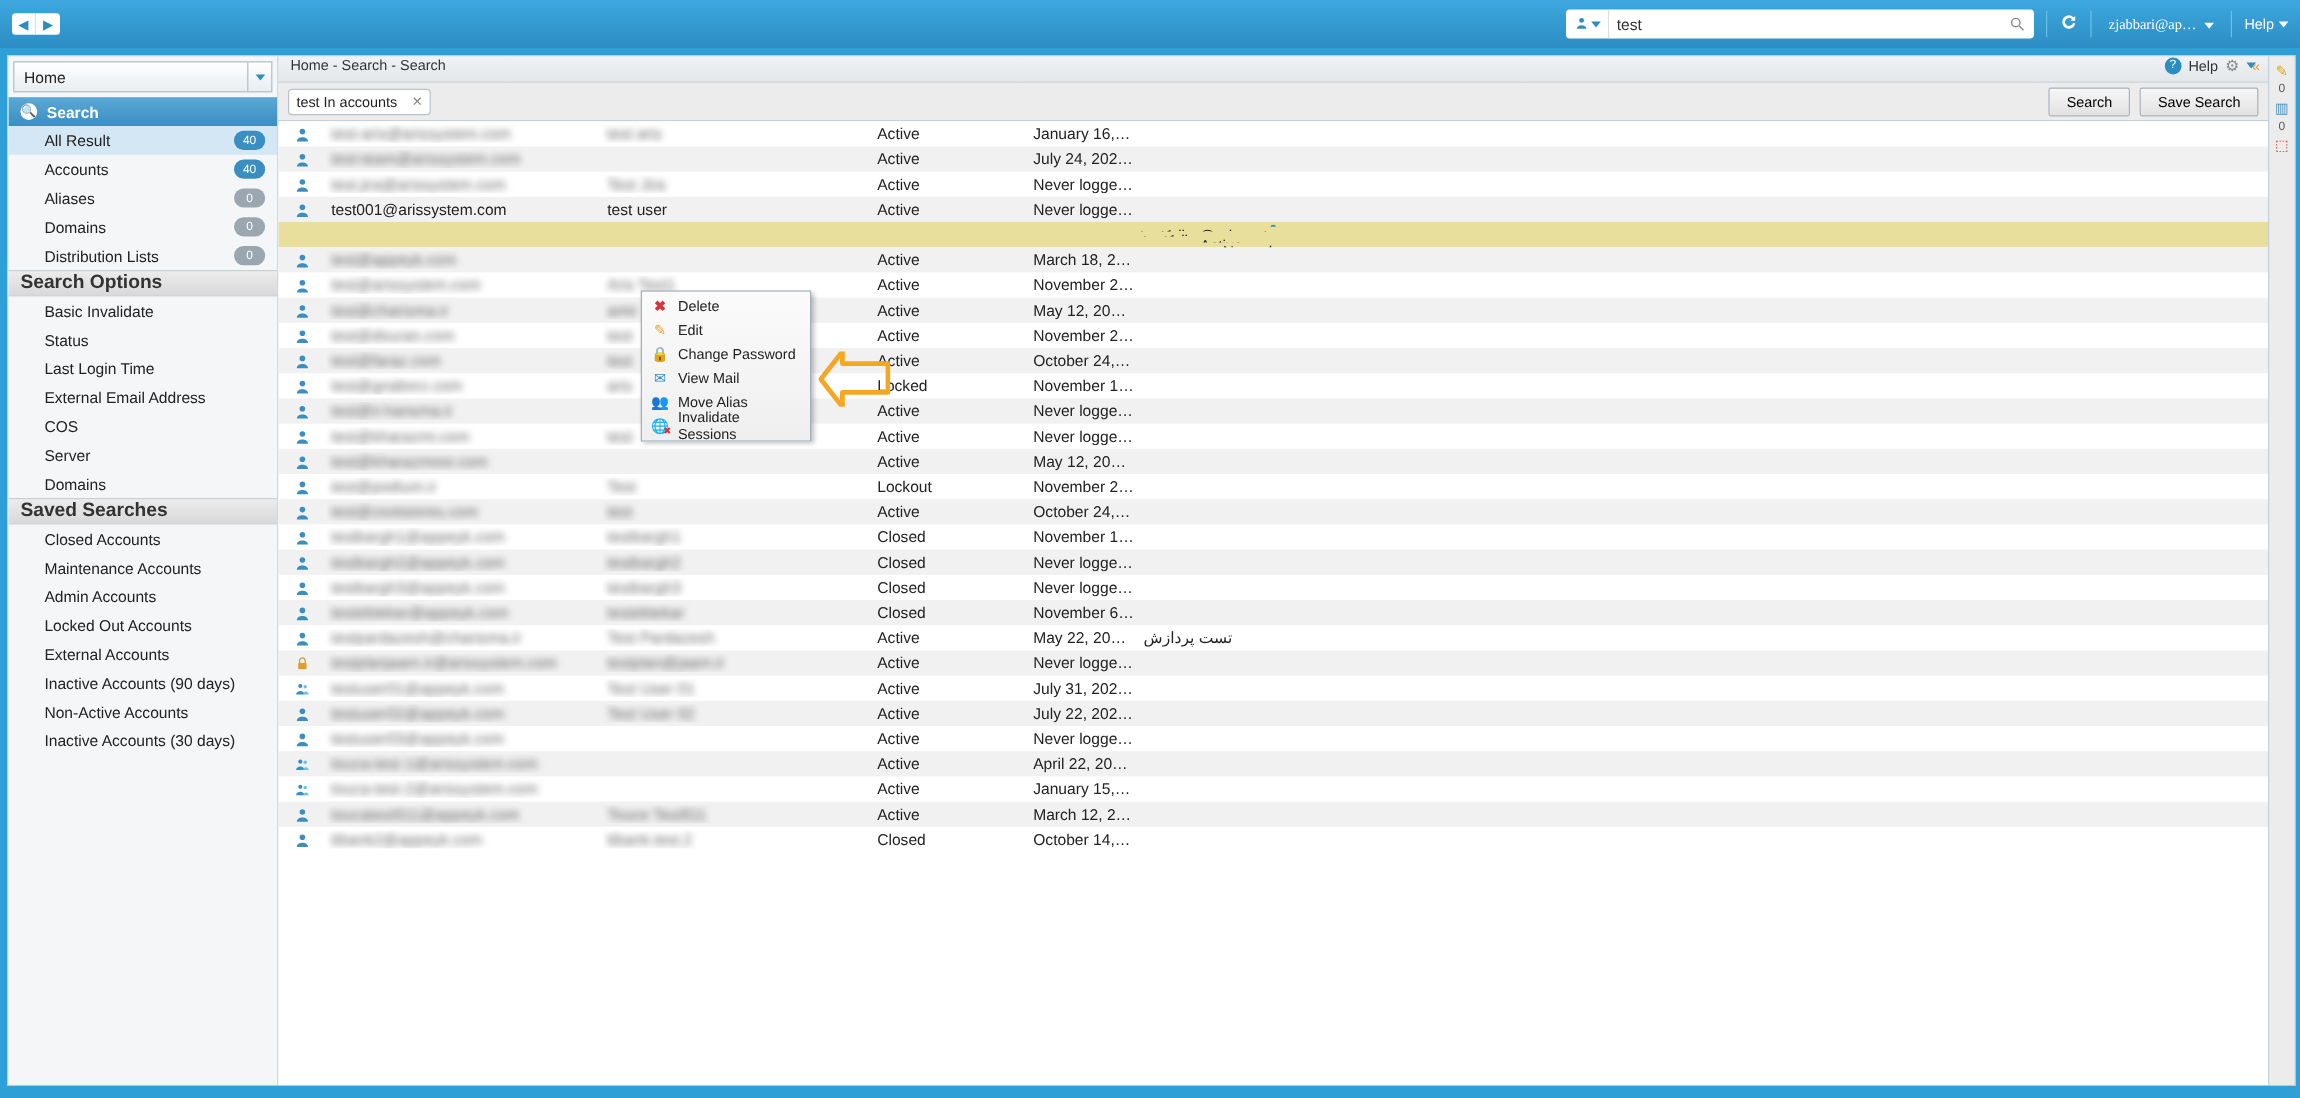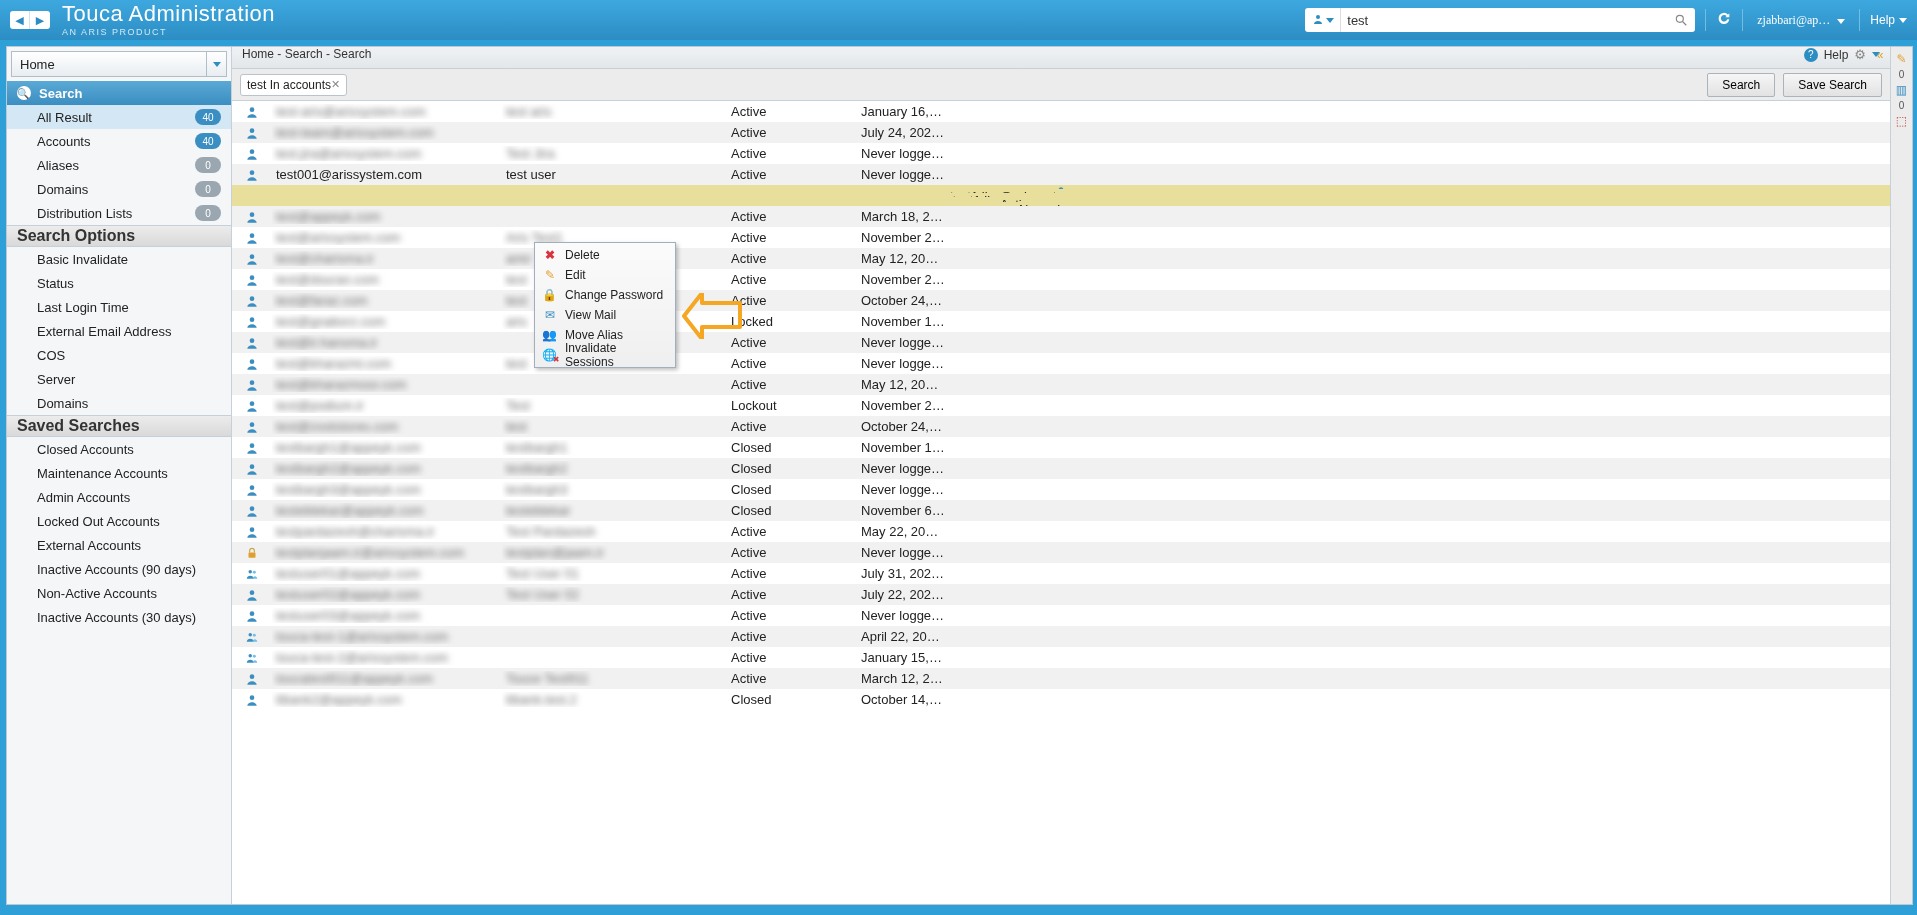--- a/index.html
+++ b/index.html
@@ -41,21 +41,21 @@
   .sb-section { background:linear-gradient(#ececec,#d9d9d9); border-top:1px solid #c6d0d8; border-bottom:1px solid #c6d0d8; height:22px; display:flex; align-items:center; padding:0 10px; font-weight:bold; font-size:16px; color:#333;}
   .sb-plain { height:24px; display:flex; align-items:center; padding:0 12px 0 30px; font-size:13px; cursor:pointer;}
 
   
   .main { flex:1; display:flex; flex-direction:column; position:relative; }
   .crumb-bar { height:22px; background:linear-gradient(#f0f2f4,#e3e7ea); border-bottom:1px solid #c6d0d8; display:flex; align-items:flex-start; padding:0 10px; font-size:12px; color:#333;}
   .crumb-bar .right { margin-left:auto; display:flex; align-items:center; gap:6px; }
   .help-badge { width:14px;height:14px;border-radius:50%;background:#2c8dc3;color:#fff;font-size:10px;display:flex;align-items:center;justify-content:center;}
   .gear { color:#888; font-size:13px;}
   .toolbar { height:32px; background:#ececec; border-bottom:1px solid #c6d0d8; display:flex; align-items:center; padding:0 8px; gap:8px;}
-  .chip { background:#fff; border:1px solid #b8c3cc; border-radius:3px; height:22px; display:flex; align-items:center; padding:0 6px; gap:0; font-size:12px;justify-content:center;}
+  .chip { background:#fff; border:1px solid #b8c3cc; border-radius:3px; height:22px; display:flex; align-items:center; padding:0 6px; gap:12px; font-size:12px;justify-content:center;}
   .chip .x { color:#888; cursor:pointer; font-size:11px;}
   .tool-spacer { flex:1; }
   .btn { height:24px; background:linear-gradient(#f6f6f6,#e2e2e2); border:1px solid #a9b4bd; border-radius:2px; padding:0 14px; font-size:12px; cursor:pointer;}
 
   
   .grid { flex:1; overflow:auto; position:relative; background:#fff;}
   .row { height:21px; display:flex; align-items:center; font-size:13px; }
   .row:nth-child(even) { background:#f1f1f1; }
   .row.sel { background:#e7df9b !important;flex-direction:column; }
   .cell { padding:0 4px; white-space:nowrap; overflow:hidden; text-overflow:ellipsis; }
@@ -91,24 +91,20 @@
   .grid::-webkit-scrollbar-thumb { background:#c2c2c2; border:1px solid #a8a8a8;}
 
 </style>
 </head>
 <body>
 
 <div class="banner">
   <div class="nav-pills">
     <div class="nav-pill">◀</div>
     <div class="nav-pill">▶</div>
-  </div>
-  <div>
-    <div class="logo-title">Touca Administration</div>
-    <div class="logo-sub">AN ARIS PRODUCT</div>
   </div>
   <div class="banner-spacer"></div>
   <div class="search-group">
     <div class="scope">
       <span style="color:#2c8dc3;">
         <svg width="12" height="12" viewBox="0 0 24 24">
             <circle cx="12" cy="8" r="4" fill="#2c8dc3"></circle>
             <path d="M4 22c0-4 4-6 8-6s8 2 8 6" fill="#2c8dc3"></path>
           </svg>
       </span>
@@ -489,20 +485,21 @@
           <div class="cell c-ico">
             <span class="user-ico"><svg viewBox="0 0 24 24">
                 <circle cx="12" cy="8" r="4" fill="#3b8ec1"></circle>
                 <path d="M4 22c0-4 4-6 8-6s8 2 8 6" fill="#3b8ec1"></path>
               </svg></span>
           </div>
           <div class="cell c-email blur">testpardazesh@charisma.ir</div>
           <div class="cell c-name blur">Test Pardazesh</div>
           <div class="cell c-status">Active</div>
           <div class="cell c-last">May 22, 2023 …</div>
+          <div class="cell c-desc">تست پردازش</div>
         </div>
         <div class="row">
           <div class="cell c-ico">
             <span class="user-ico"><svg viewBox="0 0 24 24">
                 <rect x="6" y="11" width="12" height="9" rx="1" fill="#e0a030"></rect>
                 <path d="M8 11V8a4 4 0 0 1 8 0v3" fill="none" stroke="#caa94d" stroke-width="2"></path>
               </svg></span>
           </div>
           <div class="cell c-email blur">testplanjaam.ir@arissystem.com</div>
           <div class="cell c-name blur">testplan@jaam.ir</div>

